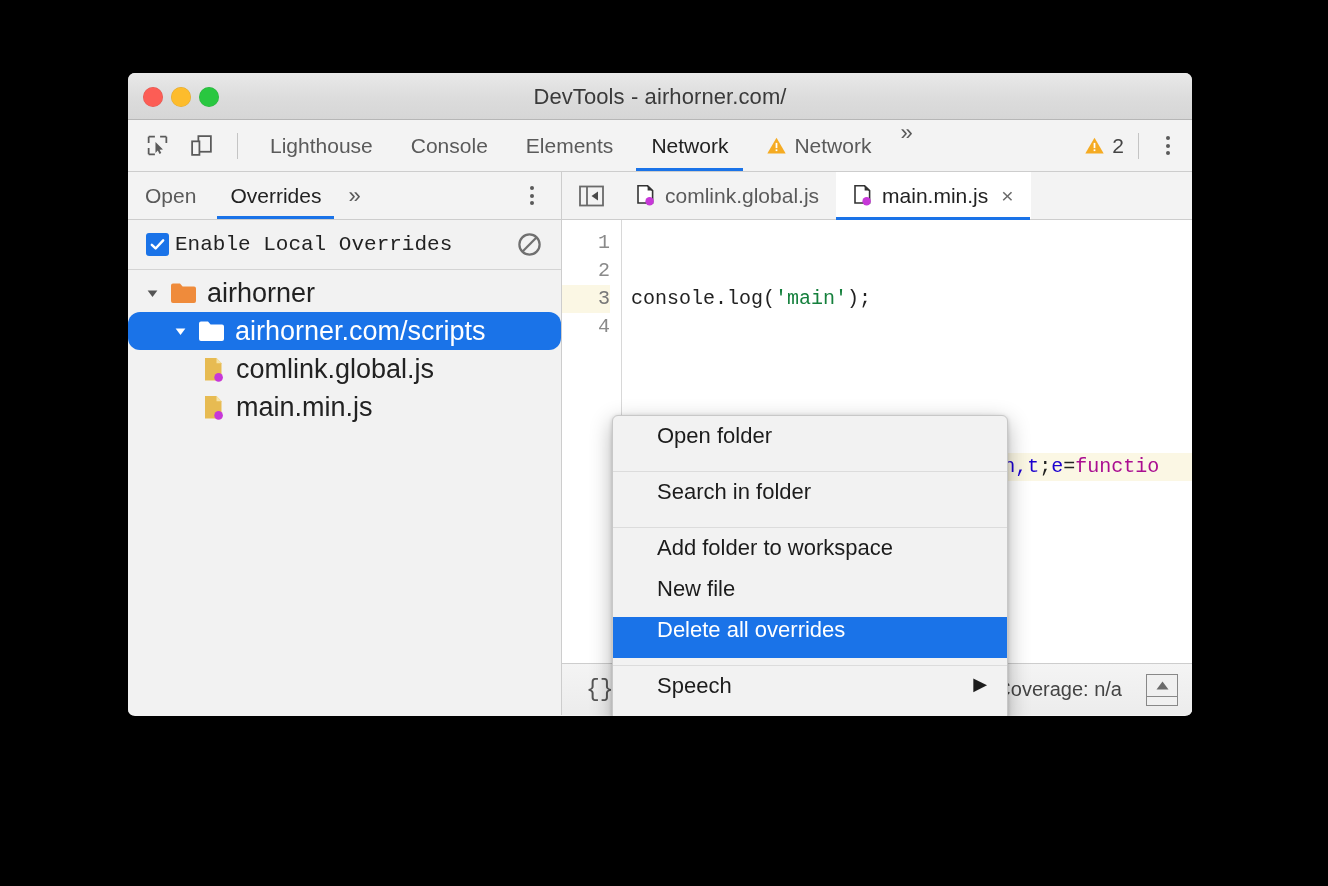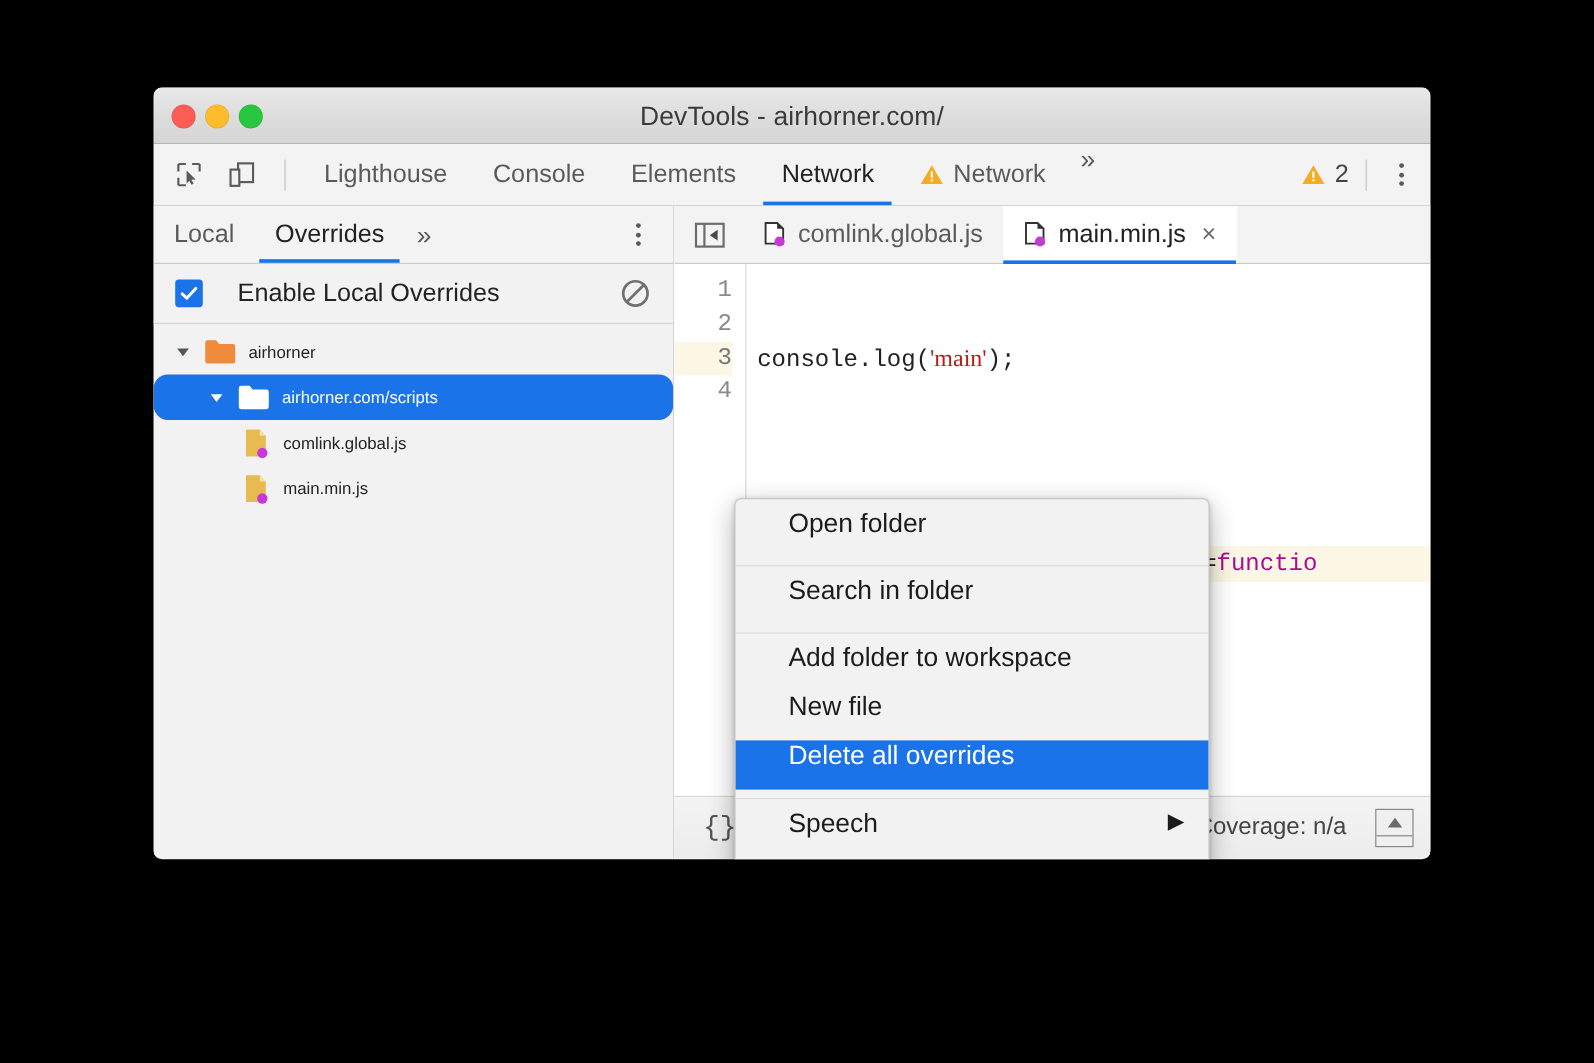--- a/index.html
+++ b/index.html
@@ -93,26 +93,26 @@
   
   .ovr-bar {
     height: 50px; display: flex; align-items: center; padding: 0 18px;
     border-bottom: 1px solid #d4d4d4; background: #f2f2f2;
   }
   .cbx {
     width: 23px; height: 23px; border-radius: 3px; background: #1a73e8;
     display: flex; align-items: center; justify-content: center; flex: none;
   }
   .cbx svg { display: block; }
-  .ovr-label { font-size: 21px; color: #222; margin-left: 29px; }
+  .ovr-label { font-size: 21px; color: #222; margin-left: 6px; font-family: Liberation Mono, monospace; }
   .ovr-clear { margin-left: auto; }
 
   
   .tree { flex: 1; padding-top: 4px; overflow: hidden; }
-  .trow { display: flex; align-items: center; height: 38px; font-size: 14px; color: #222; }
+  .trow { display: flex; align-items: center; height: 38px; font-size: 27px; color: #222; }
   .trow.selected { background: #1a73e8; color: #fff; }
   .twist { width: 13px; height: 13px; flex: none; }
   .tlabel { margin-left: 10px; white-space: nowrap; }
   .ficon { flex: none; }
 
   
   .ed-tabbar {
     height: 48px; display: flex; align-items: stretch;
     border-bottom: 1px solid #cdcdcd; background: #f3f3f3;
   }
@@ -136,21 +136,21 @@
     padding: 9px 11px 0 0; border-right: 1px solid #d8d8d8;
     font-family: "Liberation Mono", monospace; font-size: 20px; color: #8a8a8a; line-height: 28px;
   }
   .gutter div.hl { background: #fbf7e4; color: #777; }
   .code {
     flex: 1; padding: 9px 0 0 9px; overflow: hidden; white-space: pre;
     font-family: "Liberation Mono", monospace; font-size: 20px; line-height: 28px; color: #222;
   }
   .code .ln { display: block; }
   .code .ln.hl { background: #fbf7e4; margin-left: -9px; padding-left: 9px; }
-  .tok-str { color: #b91c1c; font-family: Liberation Serif, serif; }
+  .tok-str { color: #15803d; }
   .tok-kw  { color: #aa0d91; }
   .tok-var { color: #1c00cf; }
   .tok-pl  { color: #222; }
 
   
   .statusbar {
     height: 52px; flex: none; display: flex; align-items: center;
     background: linear-gradient(to bottom,#f4f4f4,#ececec);
     border-top: 1px solid #cdcdcd; padding: 0 14px;
   }
@@ -253,21 +253,21 @@
             <i></i>
         </div>
       </div>
     </div>
 
     <div class="dt-body">
 
       <div class="nav-pane">
         <div class="nav-tabbar">
           <div class="nav-tab">
-            <span>Local</span>
+            <span>Open</span>
           </div>
           <div class="nav-tab active">
             <span>Overrides</span>
           </div>
           <div class="chev2">»</div>
           <div class="kebab">
               <i></i>
               <i></i>
               <i></i>
             </div>

